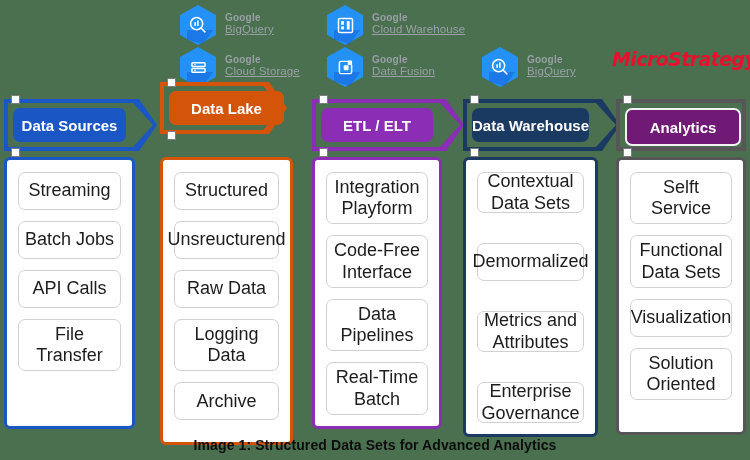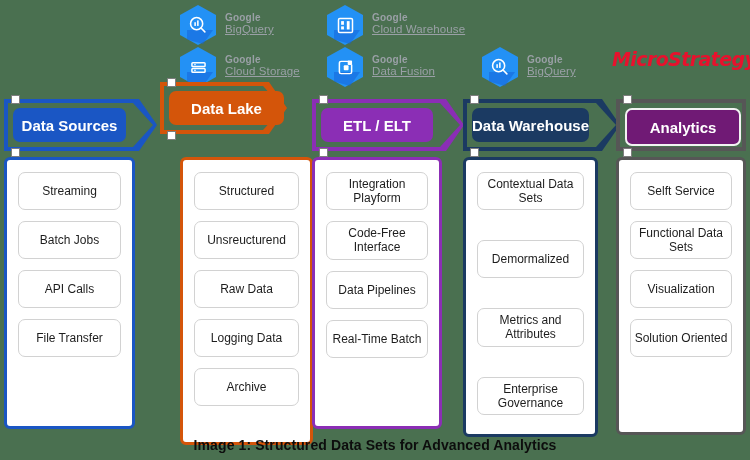--- a/index.html
+++ b/index.html
@@ -73,21 +73,21 @@
     position:absolute;background:#ffffff;
     border:3px solid var(--c);border-radius:6px;
     display:flex;flex-direction:column;align-items:center;
     padding-top:12px;box-sizing:border-box;
   }
   .item{
     width:calc(100% - 22px);min-height:38px;
     background:#ffffff;border:1px solid #d2d2d2;border-radius:7px;
     display:flex;align-items:center;justify-content:center;
     text-align:center;margin-bottom:11px;
-    font-size:12px;color:#1d1d1d;line-height:1.18;
+    font-size:18px;color:#1d1d1d;line-height:1.18;
     box-sizing:border-box;padding:4px 3px;
   }
 
   
   .caption{
     position:absolute;left:0;top:437px;width:750px;
     text-align:center;font-size:14px;font-weight:bold;
     color:#0d0d0d;letter-spacing:.1px;
   }
 </style>
@@ -207,21 +207,21 @@
     </div>
     <div class="chev arrowed" style="left: 160px; top: 82px; width: 127px; --c: #d4550a;">
       <div class="outline"></div>
       <div class="outline-inner"></div>
       <div class="fill" style="width:115px">
         <span>Data Lake</span>
       </div>
       <div class="handle" style="left:7px;top:-4px"></div>
       <div class="handle" style="left:7px;top:49px"></div>
     </div>
-    <div class="panel" style="left: 160px; top: 157px; width: 133px; height: 288px; margin-left: 20px; --c: #d4550a;">
+    <div class="panel" style="left: 160px; top: 157px; width: 133px; height: 288px; --c: #d4550a;">
       <div class="item">Structured</div>
       <div class="item">Unsreucturend</div>
       <div class="item">Raw Data</div>
       <div class="item">Logging Data</div>
       <div class="item">Archive</div>
     </div>
     <div class="chev arrowed" style="left: 312px; top: 99px; width: 152px; --c: #8b2eb5;">
       <div class="outline"></div>
       <div class="outline-inner"></div>
       <div class="fill" style="width:112px">

